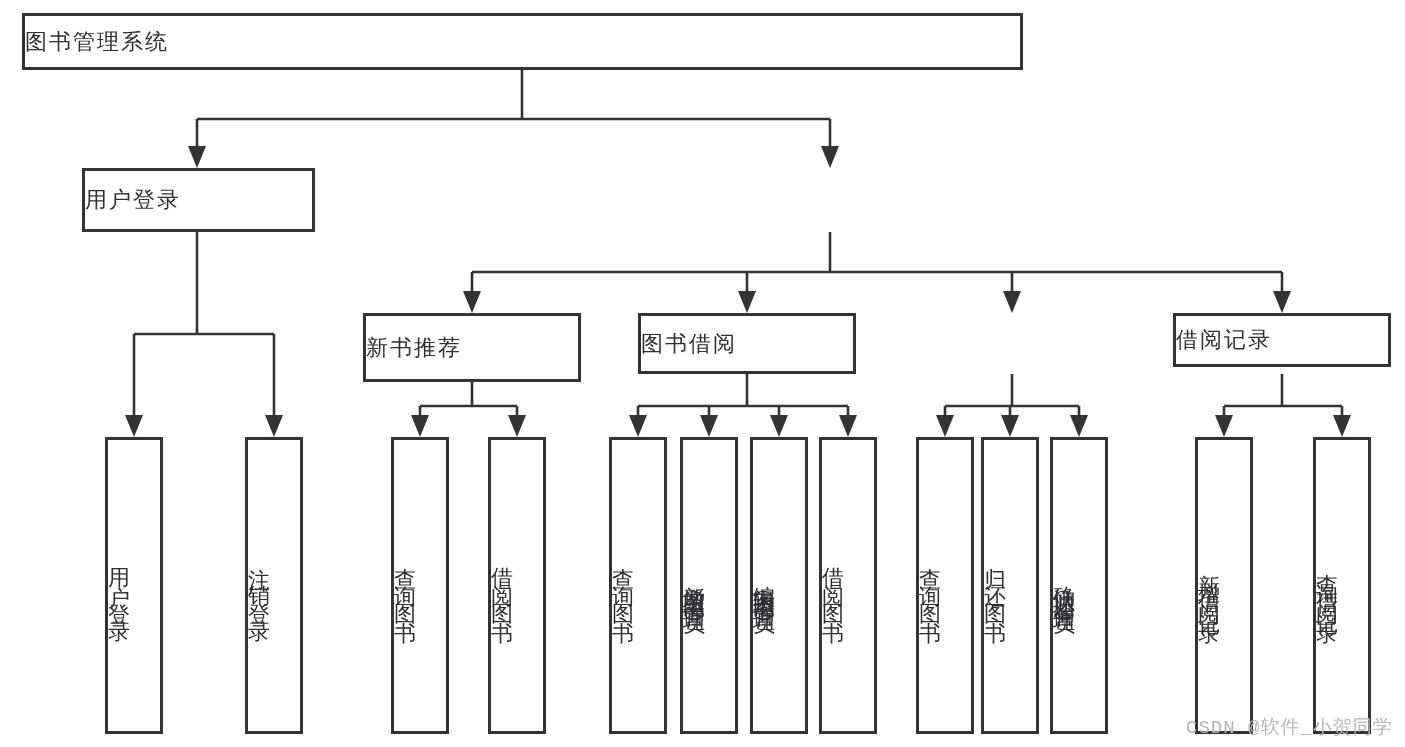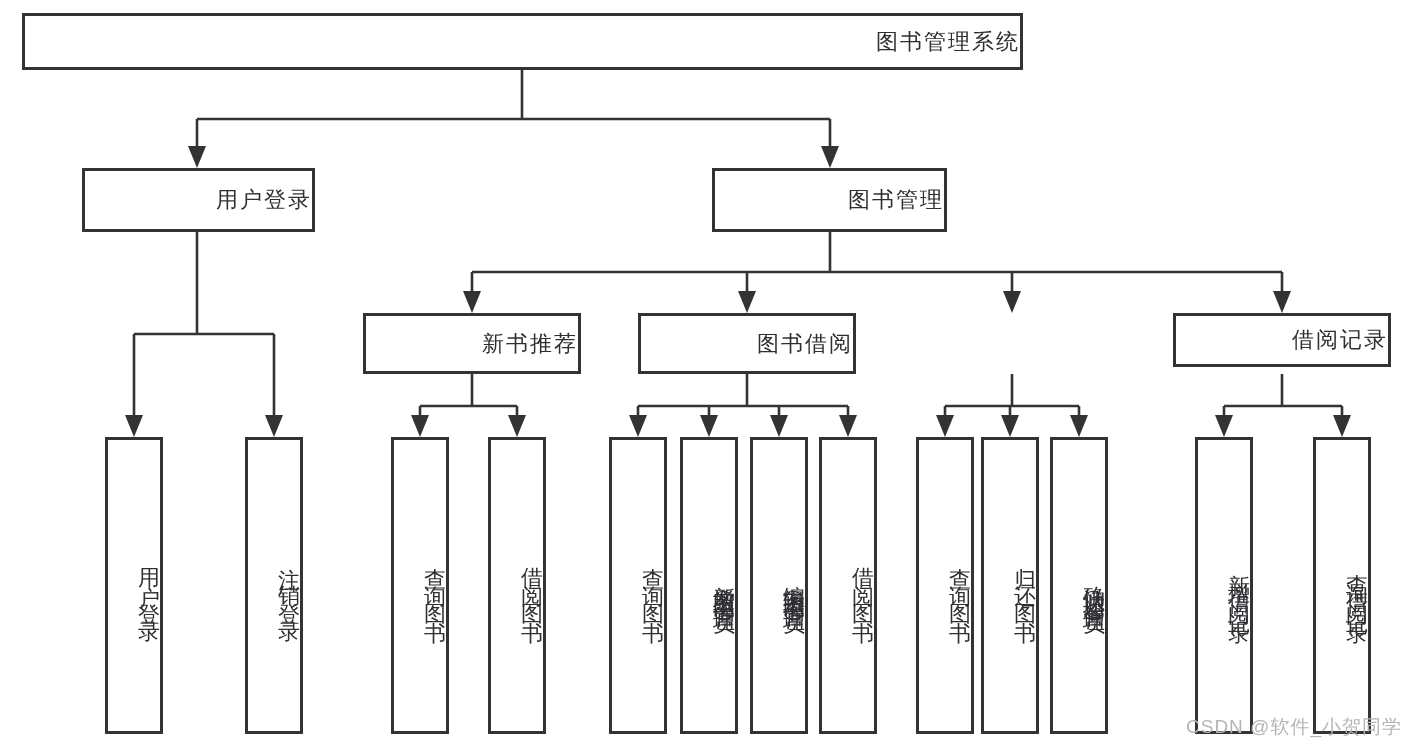--- a/index.html
+++ b/index.html
@@ -6,35 +6,35 @@
   html,body { margin:0; padding:0; background:var(--bg); }
   .canvas {
     position:relative; width:1405px; height:747px; background:var(--bg);
     font-family:"Liberation Sans", sans-serif; overflow:hidden;
   }
   svg.connectors { position:absolute; left:0; top:0; width:1405px; height:747px; }
   .connectors path { stroke:var(--line); stroke-width:2.6; fill:none; }
   .connectors polygon { fill:var(--line); stroke:none; }
   .hbox, .vbox {
     position:absolute; background:#fff; border:3px solid var(--line);
-    box-sizing:border-box; display:flex; align-items:center; justify-content:flex-end;
+    box-sizing:border-box; display:flex; align-items:center; justify-content:flex-start;
   }
   .hbox .label {
     font-size:22px; color:var(--text); letter-spacing:2px; white-space:nowrap;
   }
   .vtext {
     writing-mode:vertical-rl; text-orientation:mixed;
     font-size:22px; color:var(--text); line-height:1;
   }
   .sp-wide  { letter-spacing:18px; }
   .sp-mid   { letter-spacing:10px; }
   .sp-tight { letter-spacing:4px; }
   .watermark {
     position:absolute; left:1186px; top:714px; z-index:5;
-    font-size:19px; color:var(--wm); white-space:nowrap; letter-spacing:1px;
+    font-size:19px; color:var(--wm); white-space:nowrap; letter-spacing:1px;font-family:Liberation Mono, monospace;
   }
 </style>
 </head>
 <body>
 
 <div class="canvas">
 
   <svg class="connectors" viewBox="0 0 1405 747">
     <g>
       <path d="M522 70 V119"></path>
@@ -104,25 +104,22 @@
     </g>
   </svg>
 
   <div class="hbox" style="left:22px; top:13px; width:1001px; height:57px;">
     <span class="label">图书管理系统</span>
   </div>
 
   <div class="hbox" style="left:82px; top:168px; width:233px; height:64px;">
     <span class="label">用户登录</span>
   </div>
-  <div class="hbox" style="left:712px; top:168px; width:235px; height:64px;">
-    <span class="label">图书管理</span>
-  </div>
 
-  <div class="hbox" style="left:363px; top:313px; width:218px; height:61px;">
+  <div class="hbox" style="left:363px; top:313px; width:218px; height:69px;">
     <span class="label">新书推荐</span>
   </div>
   <div class="hbox" style="left:638px; top:313px; width:218px; height:61px;">
     <span class="label">图书借阅</span>
   </div>
   <div class="hbox" style="left:1173px; top:313px; width:218px; height:54px;">
     <span class="label">借阅记录</span>
   </div>
 
   <div class="vbox" style="left:105px; top:437px; width:58px; height:297px;">

